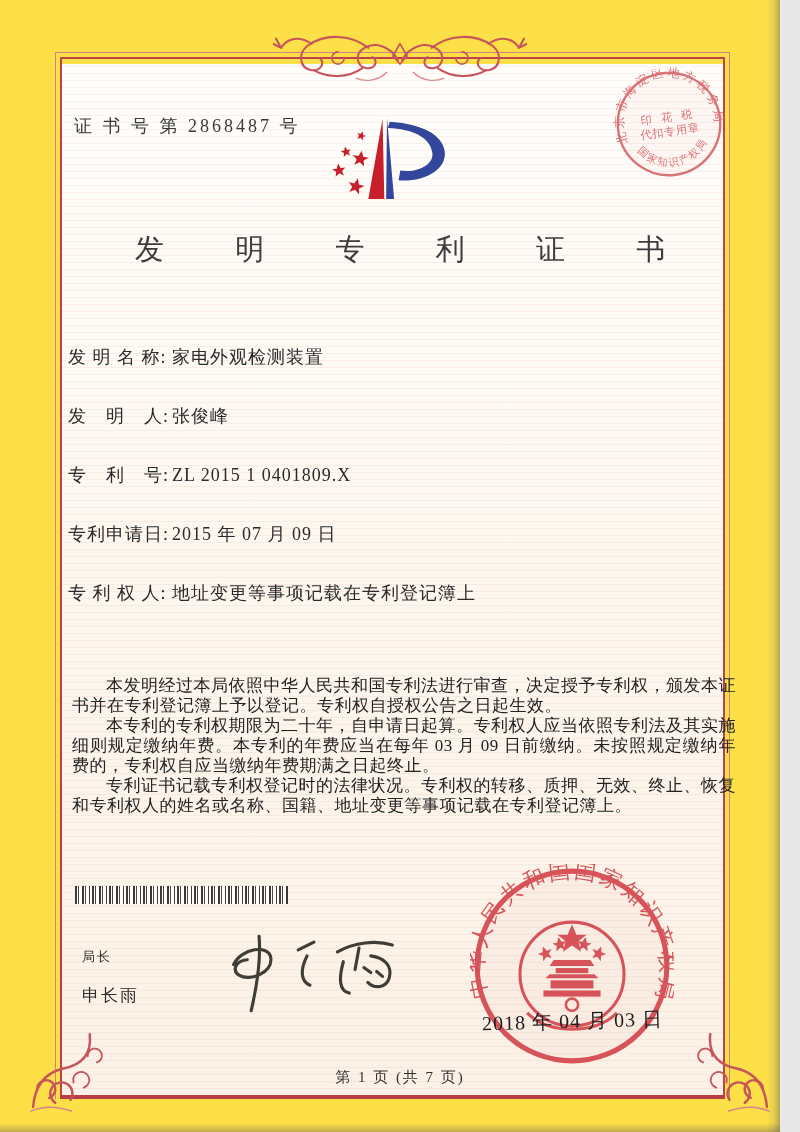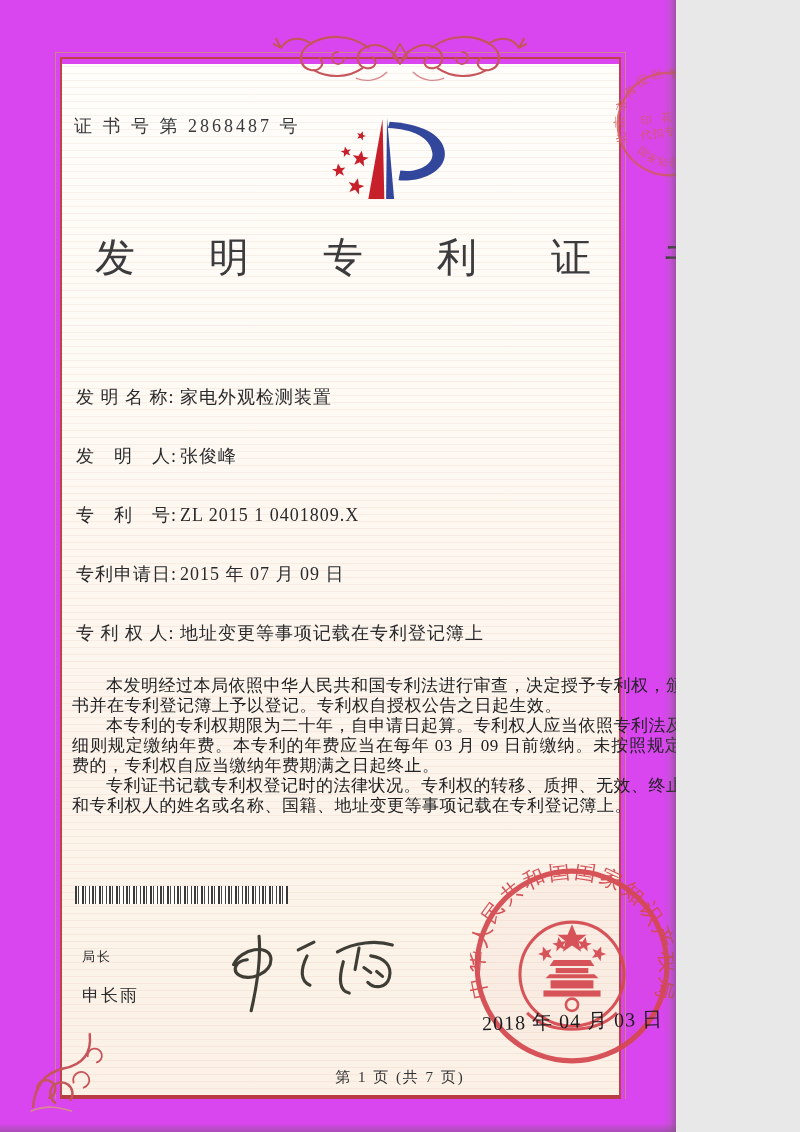--- a/index.html
+++ b/index.html
@@ -1,31 +1,31 @@
 <!DOCTYPE html>
 <html><head>
 <meta charset="utf-8">
 <style>
   html,body{margin:0;padding:0;}
   body{width:800px;height:1132px;background:#e8e8e8;font-family:"Liberation Serif","DejaVu Serif",serif;}
-  .page{position:relative;width:676px;height:1132px;background:#d946ef;overflow:hidden;}
+  .page{position:relative;width:780px;height:1132px;background:#fde047;overflow:hidden;}
   .watermark{position:absolute;left:62px;top:64px;right:56px;bottom:36px;z-index:0;
     background:
       repeating-linear-gradient(0deg, rgba(226,174,152,0.16) 0 1px, rgba(255,255,255,0) 1px 7px),
       linear-gradient(180deg,#fffefb 0%,#fdf6ee 55%,#fbf1e6 100%);}
   .frame-outer{position:absolute;left:55px;top:52px;right:50px;bottom:33px;border:1px solid #cf8288;border-bottom:none;z-index:1;}
   .frame-inner{position:absolute;left:60px;top:57px;right:55px;bottom:33px;border:2px solid #bf4149;border-bottom:4px solid #b93d45;z-index:1;}
   .ornament-top{position:absolute;left:273px;top:26px;width:254px;height:66px;z-index:2;}
   .corner{position:absolute;width:86px;height:86px;z-index:2;}
   .corner-left{left:27px;top:1026px;}
   .corner-right{left:687px;top:1026px;transform:scaleX(-1);}
   .cert-no{position:absolute;left:74px;top:114px;font-size:18px;letter-spacing:3px;color:#39393b;z-index:3;}
   .logo{position:absolute;left:331px;top:108px;width:120px;height:102px;z-index:3;}
-  .title{position:absolute;left:0;top:230px;width:800px;text-align:center;font-size:40px;color:#3c3c3e;letter-spacing:32px;text-indent:32px;z-index:3;}
-  .fields{position:absolute;left:76px;top:344px;right:66px;z-index:3;margin-top:40px;}
+  .title{position:absolute;left:0;top:230px;width:800px;text-align:center;font-size:29px;color:#3c3c3e;letter-spacing:32px;text-indent:32px;z-index:3;}
+  .fields{position:absolute;left:68px;top:344px;right:66px;z-index:3;}
   .field-row{font-size:18px;color:#2a2a2c;line-height:26px;margin-bottom:33px;letter-spacing:1px;}
   .field-label{display:inline-block;min-width:104px;}
   .paragraphs{position:absolute;left:72px;top:676px;width:664px;z-index:3;}
   .paragraphs p{margin:0;font-size:17px;line-height:20px;color:#222224;text-indent:2em;text-align:justify;letter-spacing:0.5px;}
   .barcode{position:absolute;left:75px;top:886px;width:213px;height:18px;opacity:.88;z-index:3;
     background:repeating-linear-gradient(90deg,#242424 0 2px,#fff 2px 3px,#2e2e2e 3px 4px,#fff 4px 7px,#1f1f1f 7px 9px,#fff 9px 10px,#333 10px 11px,#fff 11px 14px,#262626 14px 15px,#fff 15px 17px);}
   .director-title{position:absolute;left:82px;top:948px;font-size:13px;color:#2c2c2e;letter-spacing:2px;z-index:3;}
   .director-name{position:absolute;left:82px;top:984px;font-size:17px;color:#2c2c2e;letter-spacing:2px;z-index:3;}
   .signature{position:absolute;left:212px;top:930px;width:196px;height:84px;z-index:3;}
   .seal{position:absolute;left:470px;top:864px;width:204px;height:204px;z-index:3;opacity:.93;}

